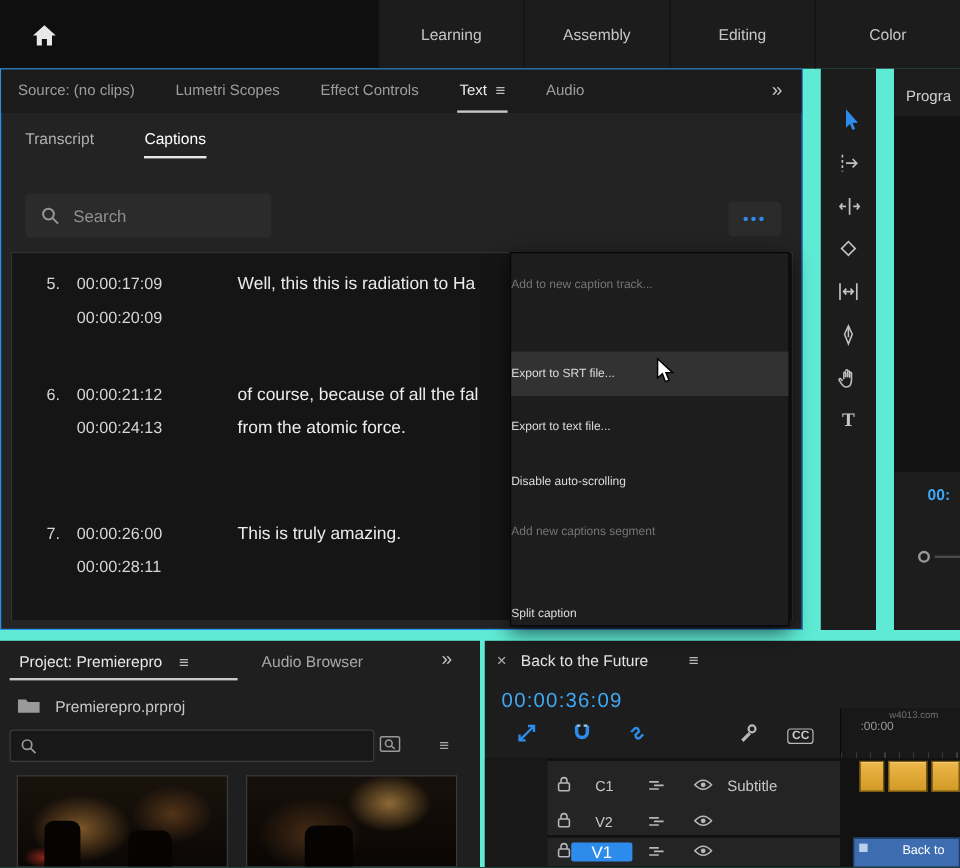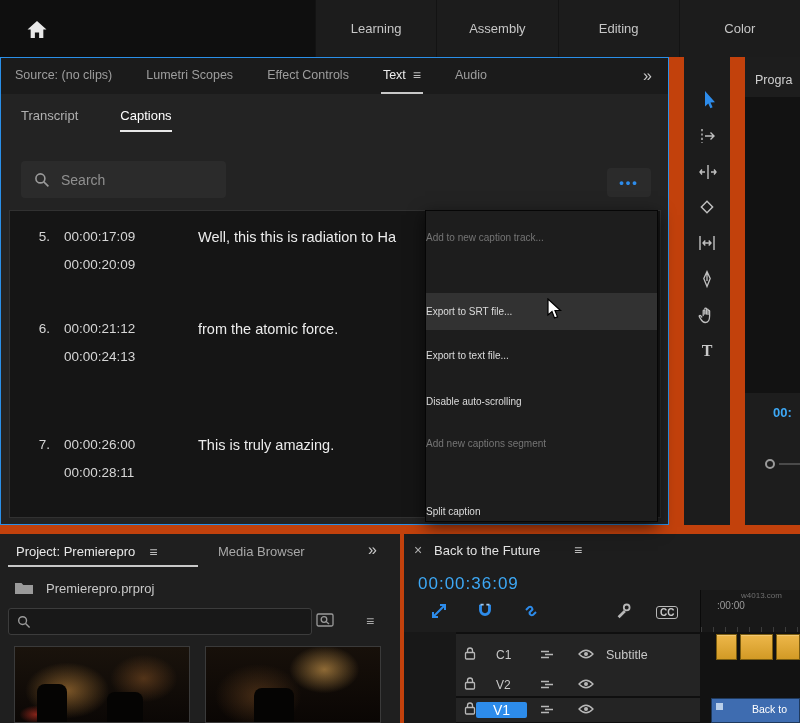--- a/index.html
+++ b/index.html
@@ -1,17 +1,17 @@
 <!DOCTYPE html>
 <html><head>
 <meta charset="utf-8">
 <style>
   *{margin:0;padding:0;box-sizing:border-box}
   html,body{background:#000}
-  .stage{position:relative;width:800px;height:723px;background:#c2410c;overflow:hidden;
+  .stage{position:relative;width:800px;height:723px;background:#5eead4;overflow:hidden;
          font-family:"Liberation Sans",sans-serif;color:#c8c8c8;font-size:13px}
 
   
   .topbar{position:absolute;left:0;top:0;width:800px;height:57px;background:#0f0f0f}
   .home-btn{position:absolute;left:18px;top:13px;width:38px;height:32px;display:flex;align-items:center;justify-content:center}
   .workspace-tabs{position:absolute;left:315px;top:0;width:485px;height:57px;background:#1c1c1c;display:flex}
   .ws-tab{flex:1;display:flex;align-items:center;justify-content:center;color:#c6c6c6;font-size:13px;border-left:1px solid #131313;cursor:default}
 
   
   .source-panel{position:absolute;left:0;top:57px;width:669px;height:468px;background:#232323;border:1px solid #2a8fe8}
@@ -186,20 +186,21 @@
           <div></div>
         </div>
       </div>
       <div class="cap-row" style="top:104px">
         <span class="cap-num">6.</span>
         <div class="cap-tc">
           <div>00:00:21:12</div>
           <div>00:00:24:13</div>
         </div>
         <div class="cap-text">
+          <div>of course, because of all the fal</div>
           <div>from the atomic force.</div>
         </div>
       </div>
       <div class="cap-row" style="top:220px">
         <span class="cap-num">7.</span>
         <div class="cap-tc">
           <div>00:00:26:00</div>
           <div>00:00:28:11</div>
         </div>
         <div class="cap-text">
@@ -284,21 +285,21 @@
     <div class="zoom-dot"></div>
     <div class="zoom-line"></div>
   </div>
 
   <div class="project">
     <div class="proj-tab1">
       <span>Project: Premierepro</span>
       <span class="hamburger">≡</span>
     </div>
     <div class="proj-underline"></div>
-    <div class="proj-tab2"><span>Media Browser</span></div>
+    <div class="proj-tab2"><span>Audio Browser</span></div>
     <span class="proj-chev">»</span>
 
     <span class="proj-folder">
       <svg width="20" height="15" viewBox="0 0 20 14">
           <path d="M1 2.5 h6.5 l1.8 2 H19 v9 H1 Z" fill="#9a9a9a"></path>
         </svg>
     </span>
     <div class="proj-file">Premierepro.prproj</div>
 
     <div class="proj-search">

